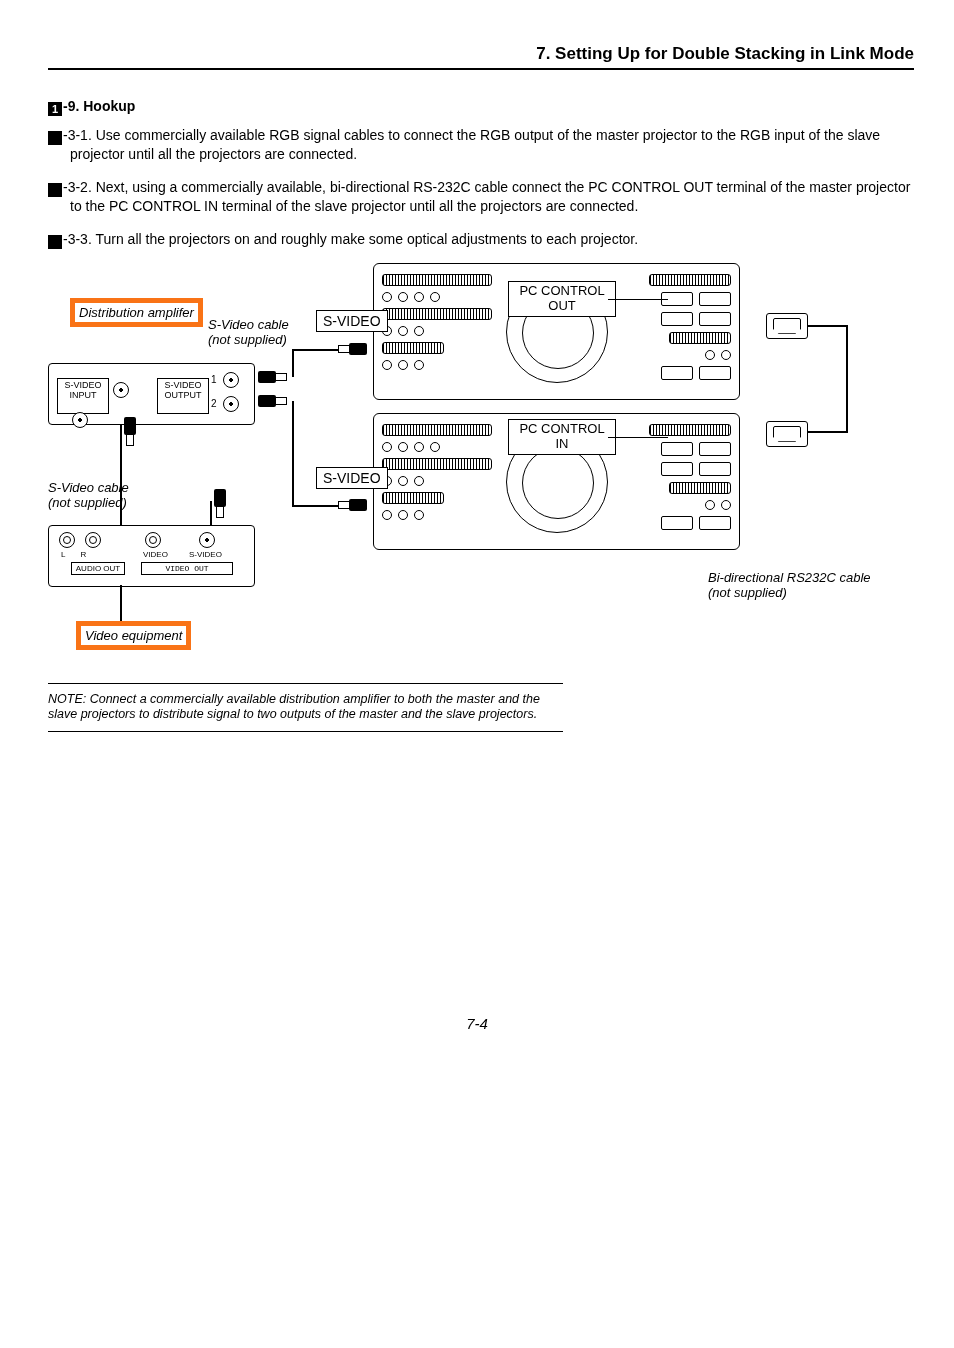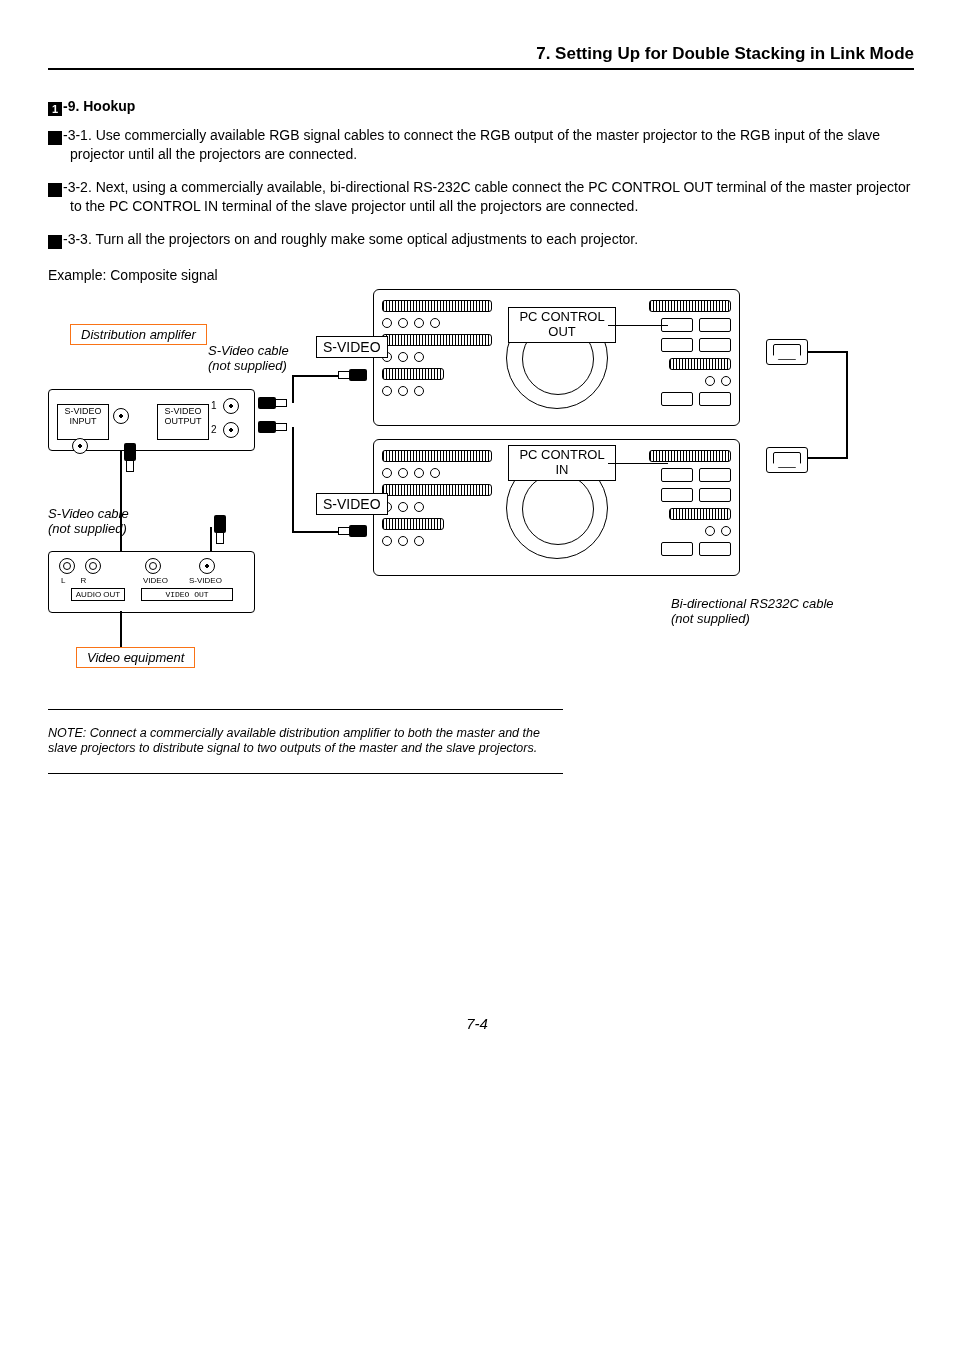--- a/index.html
+++ b/index.html
@@ -57,25 +57,25 @@
     margin-top: 18px;
   }
   .figure {
     position: relative;
     width: 865px;
     height: 400px;
     margin-top: 6px;
   }
   .callout-box {
     position: absolute;
-    border: 1px solid #f97316;
+    border: 5px solid #f97316;
     background: #fff;
     font-size: 13px;
     text-align: center;
-    padding: 2px 10px;
+    padding: 2px 4px;
   }
   .small-label {
     position: absolute;
     font-style: italic;
     font-size: 13px;
     line-height: 1.15;
   }
   .projector {
     position: absolute;
     width: 365px;
@@ -165,21 +165,21 @@
   .cable-plug .body{ width:18px;height:12px;background:#000;border-radius:2px;}
   .cable-plug .tip{ width:10px;height:6px;border:1px solid #000;margin-left:-1px;}
   .cable-plug.right .tip{ order:-1; margin-left:0; margin-right:-1px;}
   .line { position:absolute; background:#000;}
   .note-text {
     font-style: italic;
     font-size: 12.5px;
     border-top: 1px solid #000;
     border-bottom: 1px solid #000;
     width: 515px;
-    padding: 16px 0;
+    padding: 8px 0;
     line-height: 1.25;
     margin-top: 20px;
   }
   .page-num {
     position: absolute;
     bottom: 40px;
     width: 100%;
     left: 0;
     text-align: center;
     font-style: italic;
@@ -211,21 +211,20 @@
   </p>
 
   <p class="para">
     <span class="lead"><span class="blackbox">1</span><span>-3-2.</span></span><span> Next, using a commercially available, bi-directional RS-232C cable connect the PC CONTROL OUT terminal of the master projector to the PC CONTROL IN terminal of the slave projector until all the projectors are connected.</span>
   </p>
 
   <p class="para">
     <span class="lead"><span class="blackbox">1</span><span>-3-3.</span></span><span> Turn all the projectors on and roughly make some optical adjustments to each projector.</span>
   </p>
 
-  <div class="example-row">Example: Composite signal</div>
 
   <div class="figure">
 
     <div class="callout-box" style="left:22px; top:35px; font-style:italic; font-size:13px;">Distribution amplifer</div>
 
     <div class="small-label" style="left:160px; top:55px;">
       <span>S-Video cable</span><br>
       <span>(not supplied)</span>
     </div>
 
@@ -409,21 +408,21 @@
         <div class="tip"></div>
       </div>
     <div class="line" style="left:244px;top:138px;width:2px;height:104px;"></div>
     <div class="line" style="left:244px;top:242px;width:46px;height:2px;"></div>
 
     <div class="pc-control-box" style="left:460px; top:156px; width:98px; white-space:pre-line;">PC CONTROL
 IN</div>
     <div class="line" style="left:560px;top:174px;width:60px;height:1px;"></div>
     <div class="conn-port" style="left:718px; top:158px;"></div>
 
-    <div class="small-label" style="left:623px; top:308px; white-space:pre-line;">Bi-directional RS232C cable
+    <div class="small-label" style="left:660px; top:308px; white-space:pre-line;">Bi-directional RS232C cable
 (not supplied)</div>
 
   </div>
 
   <div class="note-text">NOTE: Connect a commercially available distribution amplifier to both the master and the slave projectors to distribute signal to two outputs of the master and the slave projectors.</div>
 
   <div class="page-num">7-4</div>
 
 </div>
 

